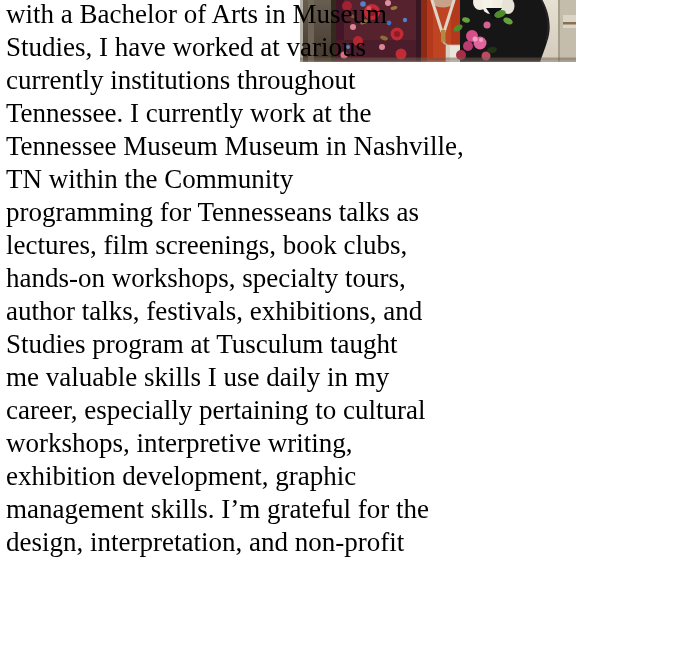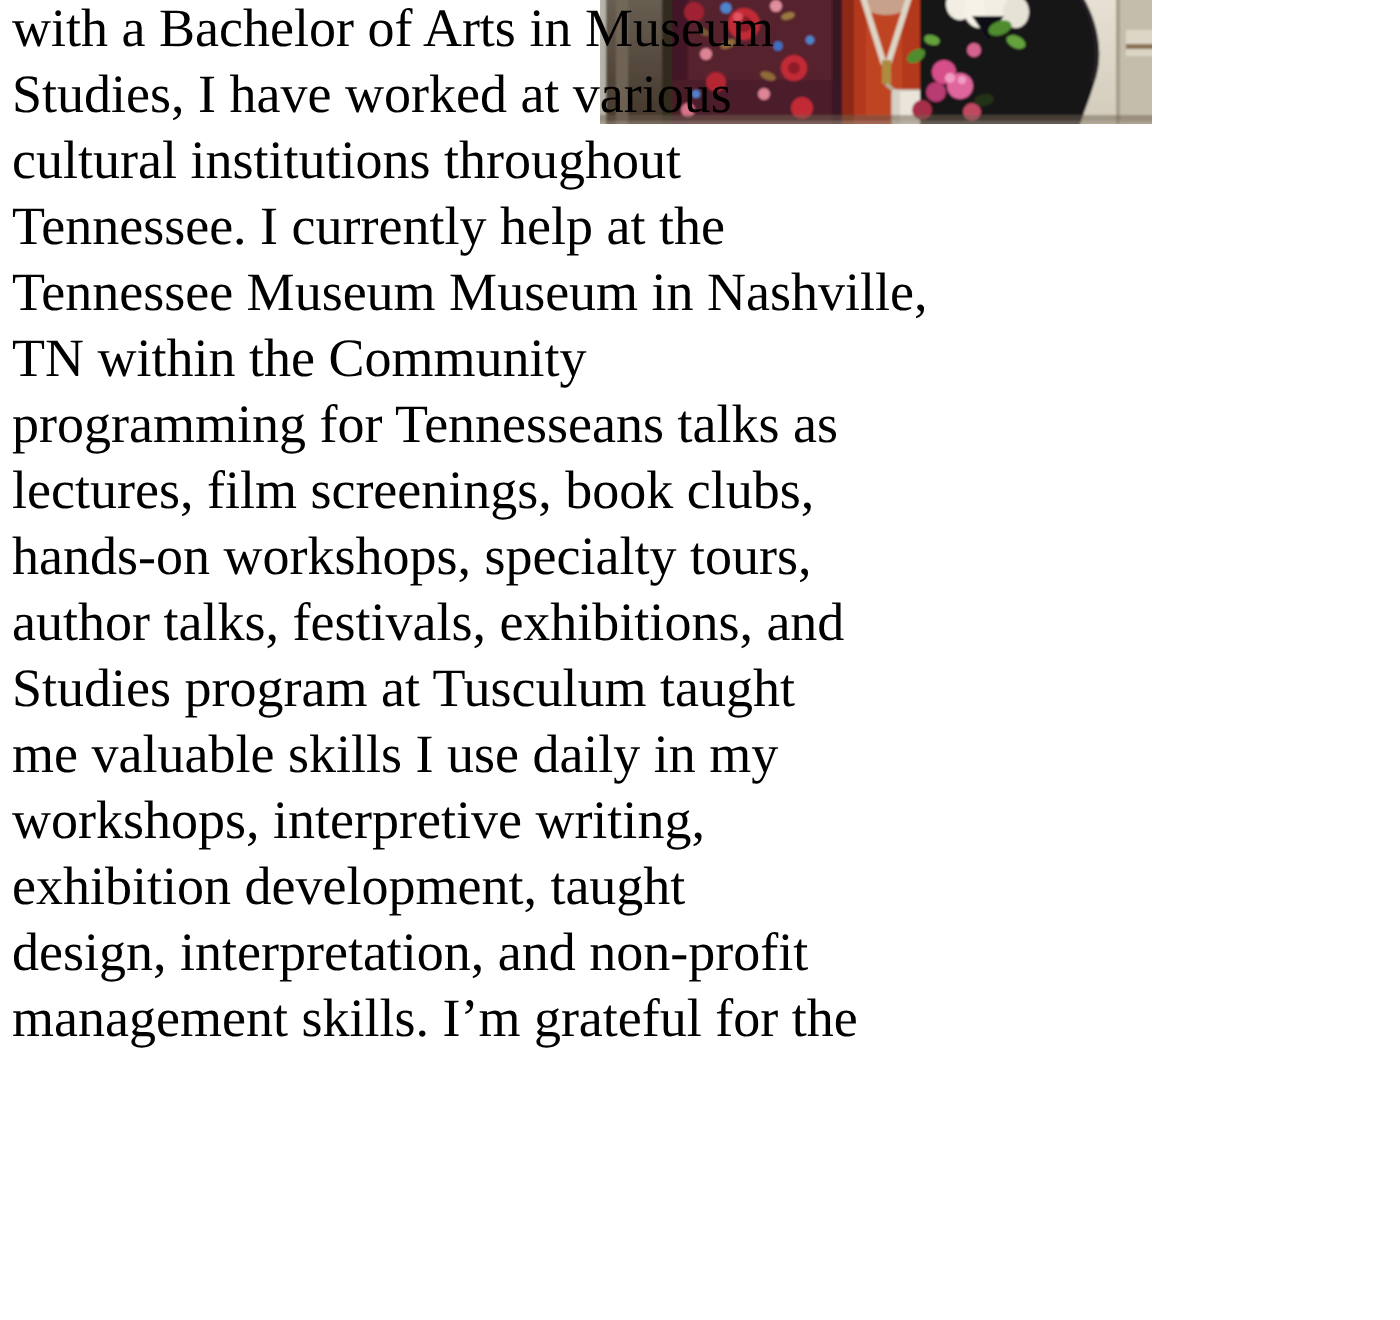--- a/index.html
+++ b/index.html
@@ -147,29 +147,30 @@
 
         <rect x="-4" y="57.5" width="284" height="3" fill="#6f6152" opacity="0.5"></rect>
         <rect x="-4" y="60.5" width="284" height="2" fill="#9b8e7d" opacity="0.6"></rect>
       </g>
     </svg>
   </figure>
 
   <div class="article-text" style="color: rgb(0, 0, 0);">
     <div class="ln">with a Bachelor of Arts in Museum</div>
     <div class="ln">Studies, I have worked at various</div>
-    <div class="ln">cultural institutions throughout</div>
-    <div class="ln">Tennessee. I currently help at the</div>
+    <div class="ln">currently institutions throughout</div>
+    <div class="ln">Tennessee. I currently work at the</div>
     <div class="ln">Tennessee Museum Museum in Nashville,</div>
     <div class="ln">TN within the Community</div>
     <div class="ln">programming for Tennesseans talks as</div>
     <div class="ln">lectures, film screenings, book clubs,</div>
     <div class="ln">hands-on workshops, specialty tours,</div>
     <div class="ln">author talks, festivals, exhibitions, and</div>
     <div class="ln">Studies program at Tusculum taught</div>
     <div class="ln">me valuable skills I use daily in my</div>
+    <div class="ln">career, especially pertaining to cultural</div>
     <div class="ln">workshops, interpretive writing,</div>
-    <div class="ln">exhibition development, taught</div>
+    <div class="ln">exhibition development, graphic</div>
+    <div class="ln">management skills. I’m grateful for the</div>
     <div class="ln">design, interpretation, and non-profit</div>
-    <div class="ln">management skills. I’m grateful for the</div>
   </div>
 
 </div>
 
 </body></html>

